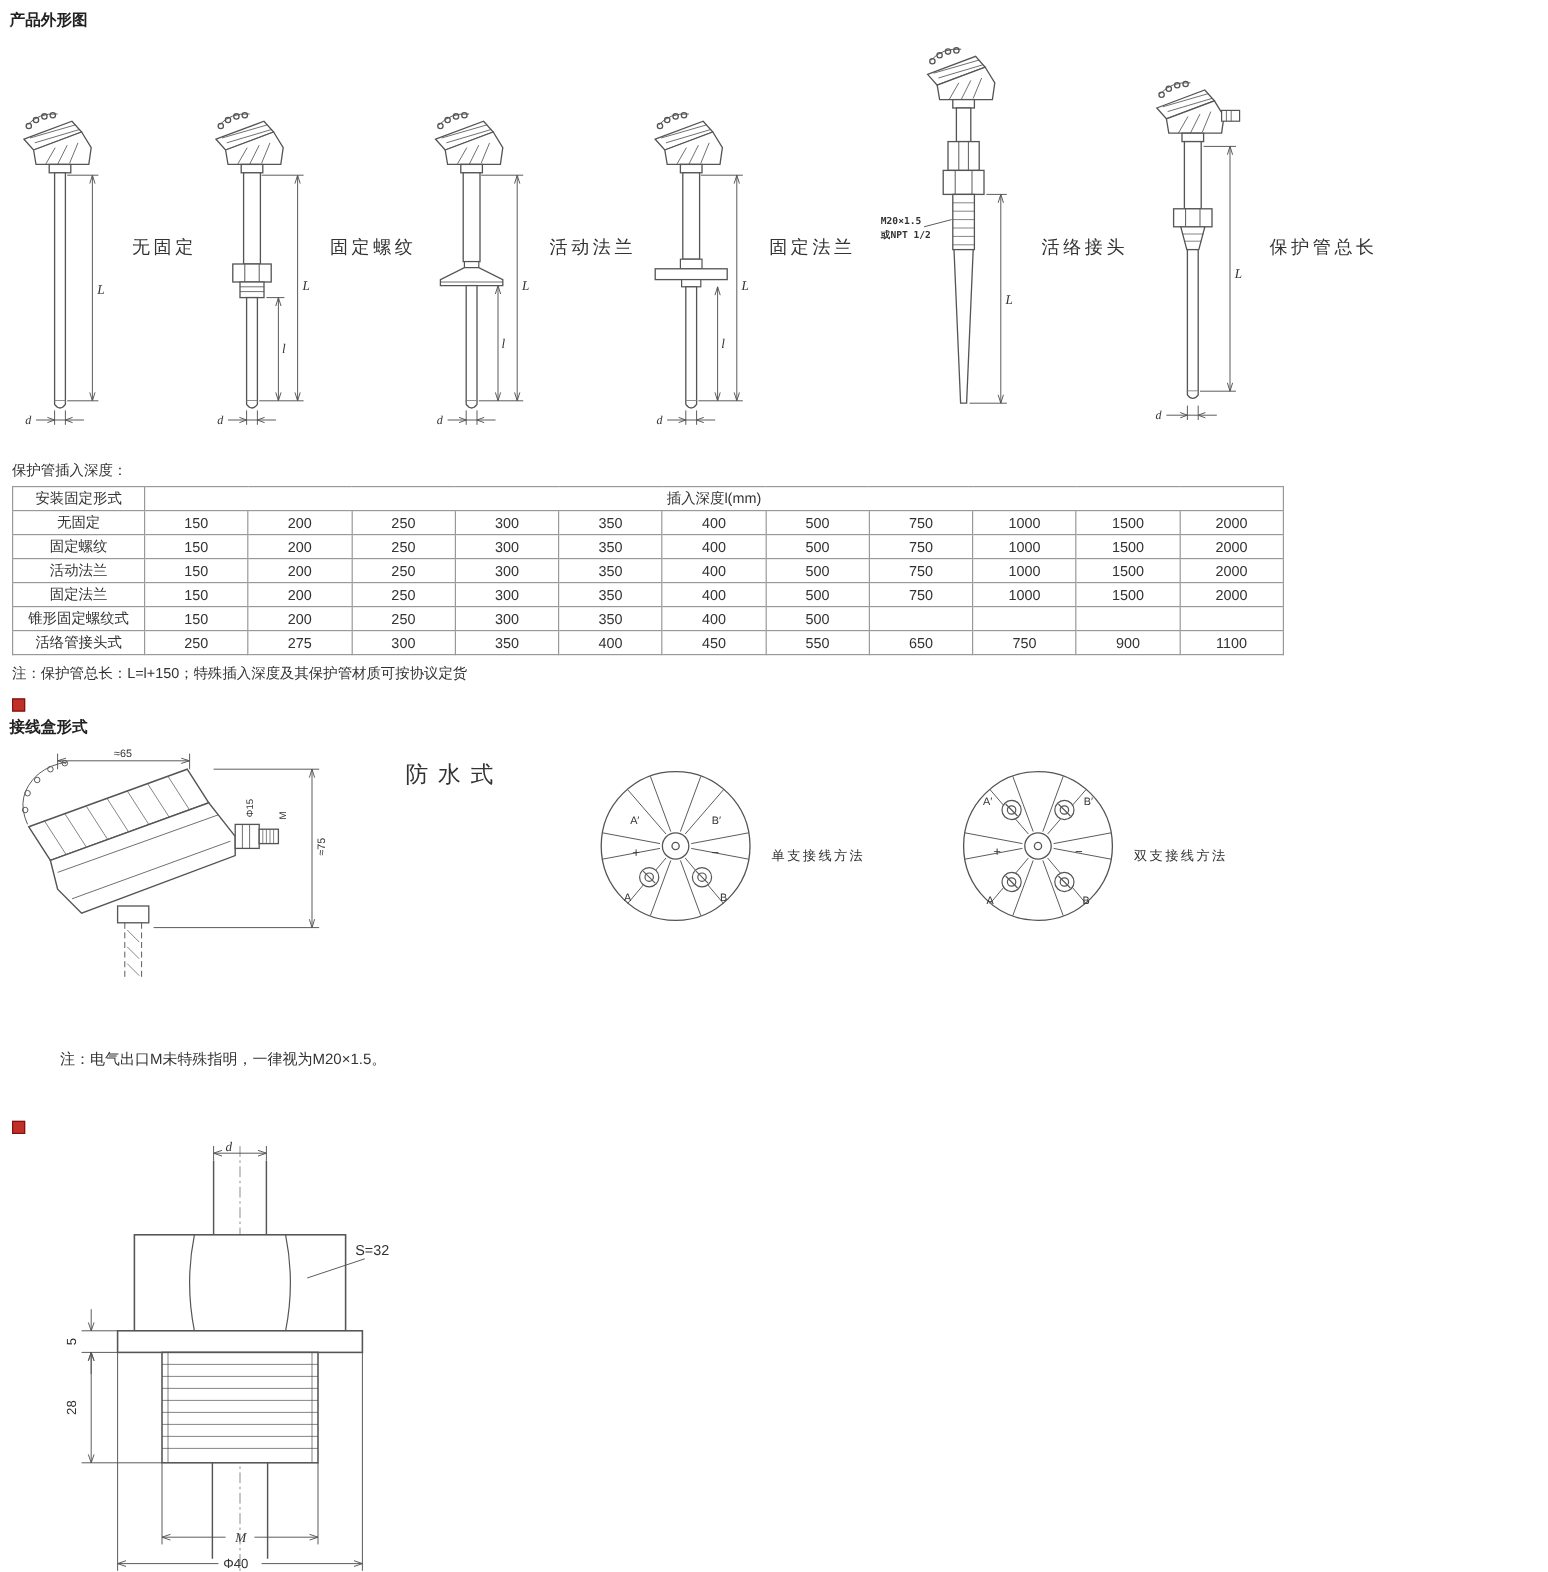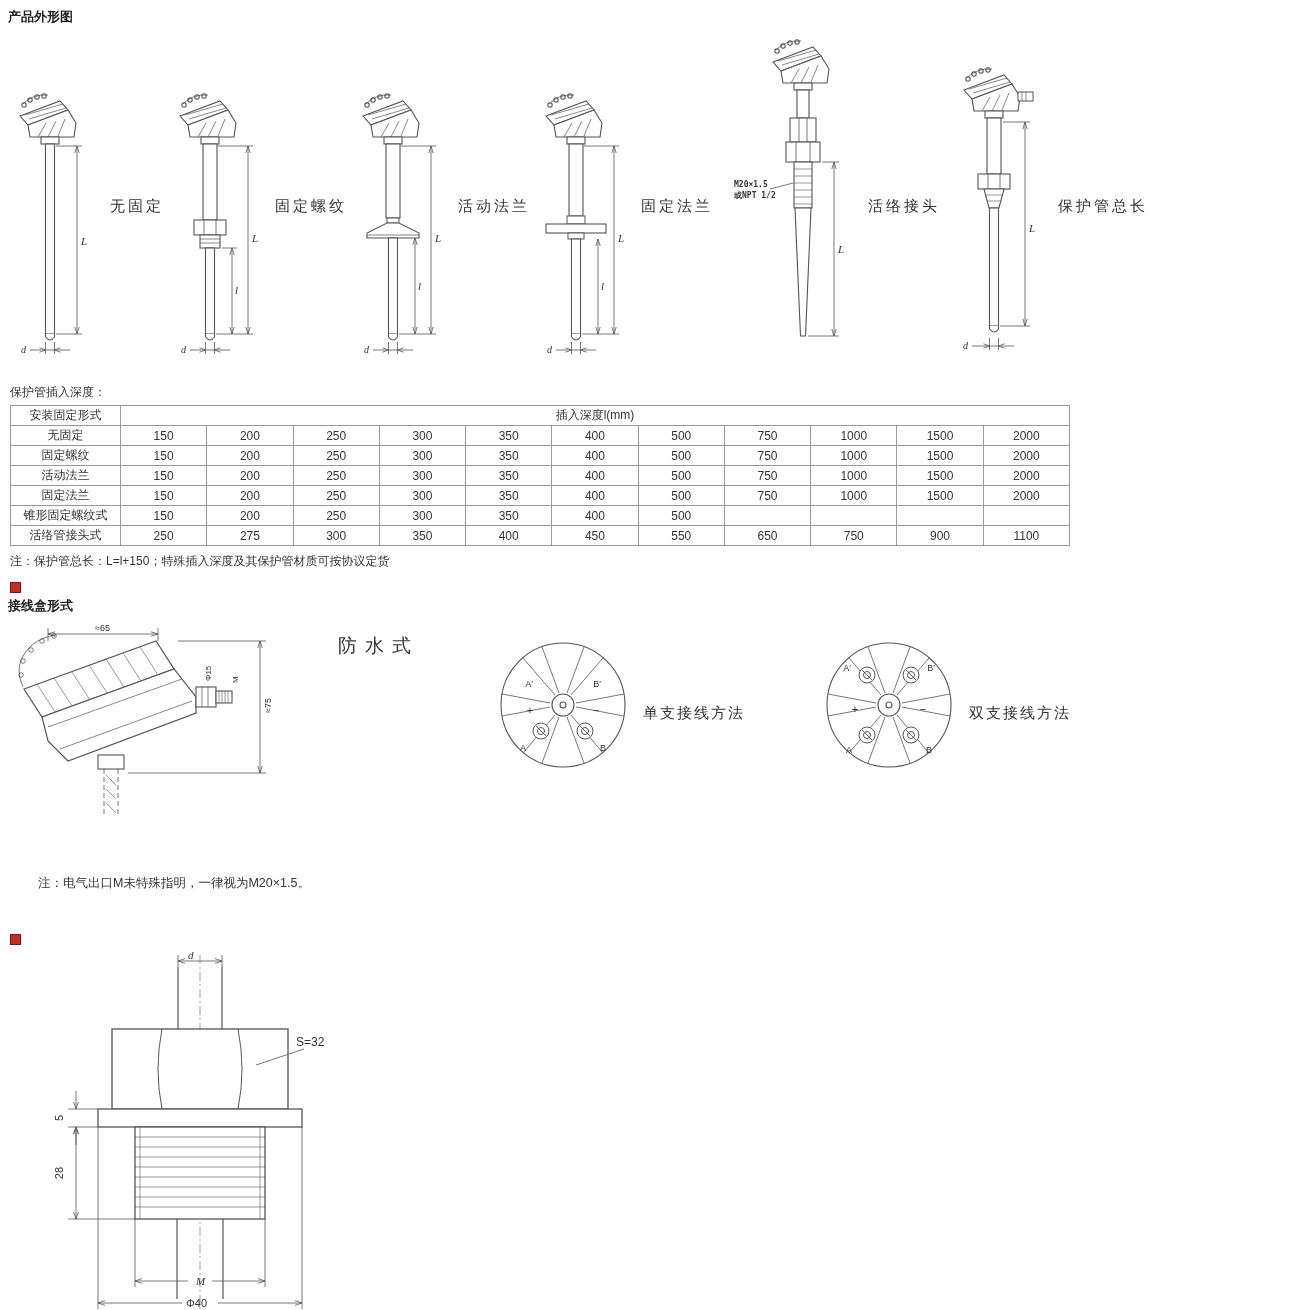--- a/index.html
+++ b/index.html
@@ -12,25 +12,25 @@
   figure.f5{margin-left:14px;}
   figcaption.drawing-label{font-size:15px;letter-spacing:3px;color:#333;margin-top:8px;white-space:nowrap;}
   svg{display:block;}
   svg text{fill:#333;}
   text.dim{font-style:italic;font-size:11px;font-family:"Liberation Serif","DejaVu Serif",serif;}
   text.dimsm{font-style:italic;font-size:10px;font-family:"Liberation Serif","DejaVu Serif",serif;}
   text.ann{font-size:8px;font-weight:bold;font-family:"DejaVu Sans Mono",monospace;}
   table{border-collapse:collapse;width:1060px;table-layout:fixed;font-size:12px;margin-left:2px;}
   td{border:1px solid #999;text-align:center;padding:1px 2px;height:16px;white-space:nowrap;overflow:hidden;color:#333;}
   .note{font-size:12px;margin:7px 0 0 2px;}
-  .note2{font-size:12.5px;margin:48px 0 0 30px;}
+  .note2{font-size:12.5px;margin:48px 0 0 42px;}
   .broken{width:9px;height:9px;background:#c03028;border:1px solid #7d1410;margin:12px 0 4px 2px;}
   .junction-row{display:flex;align-items:flex-start;margin:8px 0 0 2px;gap:32px;}
   .wf-cap{font-size:19px;letter-spacing:8px;margin-top:10px;align-self:flex-start;margin-left:48px;}
-  .wire-cap{font-size:15px;letter-spacing:2px;margin-top:18px;}
+  .wire-cap{font-size:11px;letter-spacing:2px;margin-top:18px;}
   figure.wiring{margin-left:32px;margin-top:6px;}
   .mounting-wrap{margin:6px 0 0 42px;}
 </style>
 </head>
 <body>
 
 <svg width="0" height="0" style="position:absolute" aria-hidden="true">
   <defs>
     <g id="tcHead" fill="#fff" stroke="#555" stroke-width="1.1">
       <path d="M5,12 Q14,2 30,3" fill="none" stroke-width="0.8"></path>

